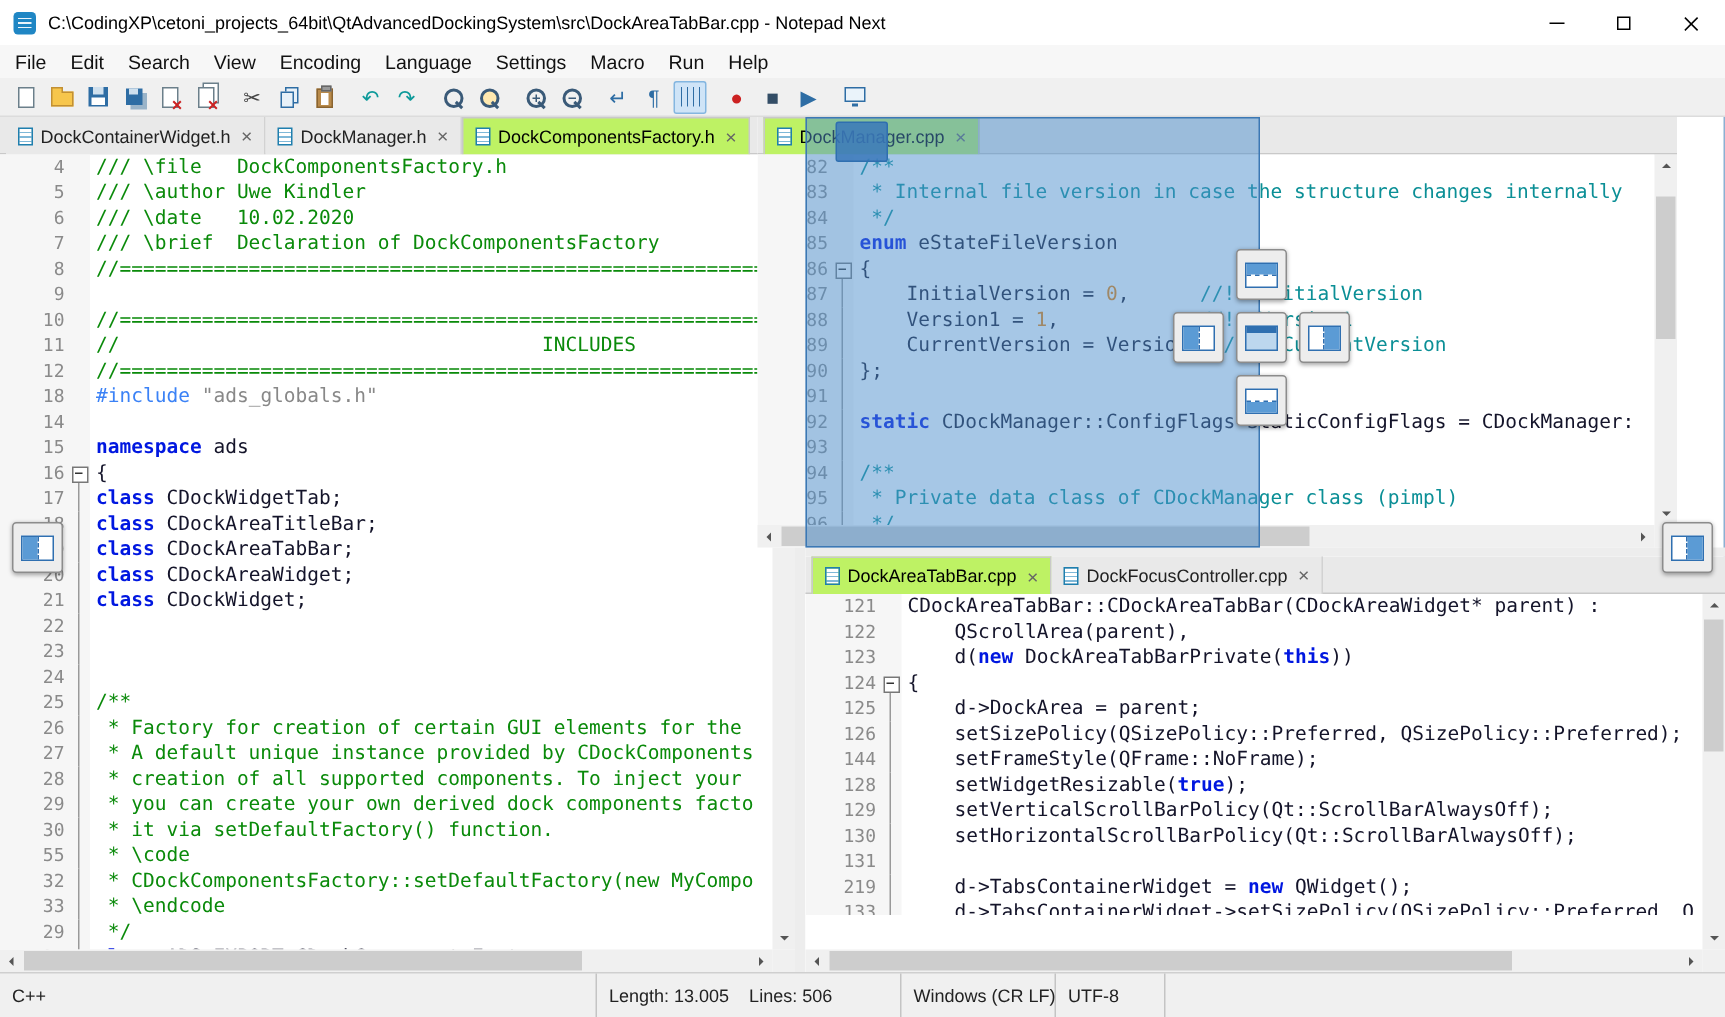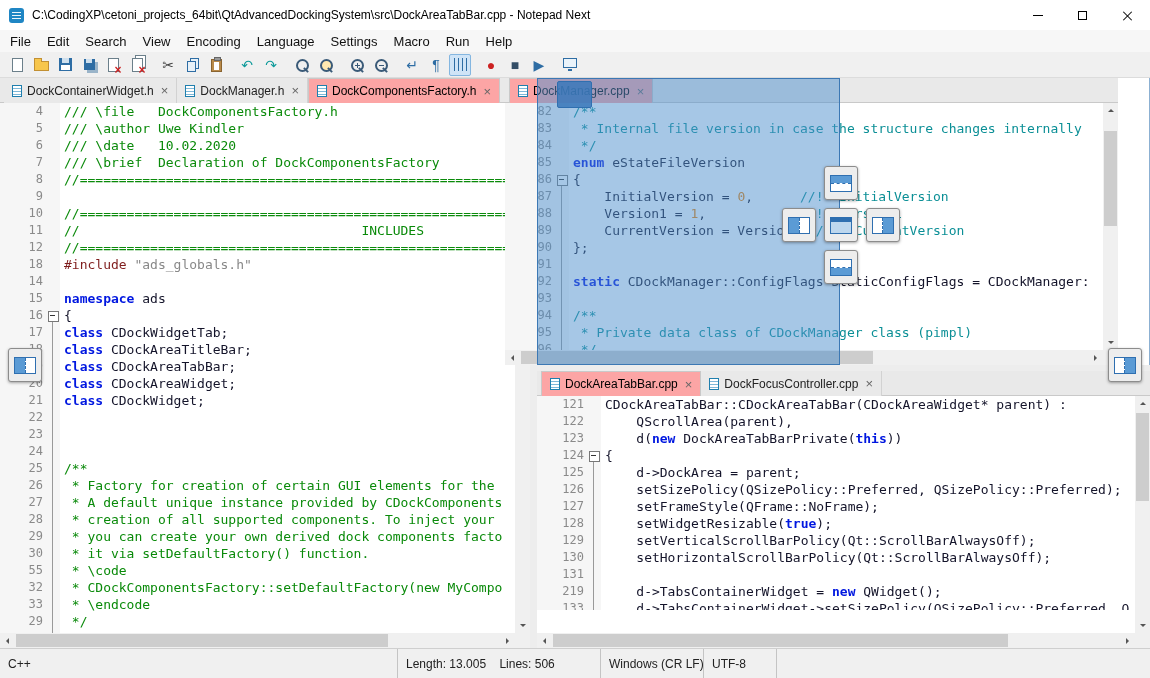--- a/index.html
+++ b/index.html
@@ -55,21 +55,21 @@
   .i-monitor::after{content:"";position:absolute;left:4px;bottom:-4px;width:4px;height:2px;background:#2e6da4}
   
   .dock{position:absolute;background:#fff}
   .dock-left{left:0;top:78px;width:530px;height:570px}
   .dock-tr{left:505px;top:78px;width:613px;height:287px}
   .dock-br{left:537px;top:371px;width:613px;height:277px}
   .vsplit{position:absolute;left:530px;top:78px;width:7px;height:570px;background:#ededed}
   .hsplit{position:absolute;left:537px;top:365px;width:613px;height:6px;background:#ededed}
   .tabbar{position:absolute;left:0;top:0;right:0;height:25px;background:#e9e9e9;border-bottom:1px solid #c9c9c9;display:flex;align-items:stretch;padding-left:4px}
   .tab{height:25px;display:flex;align-items:center;gap:5px;padding:0 8px;font-size:12px;color:#222;background:#e9e9e9;border-right:1px solid #d2d2d2;white-space:nowrap}
-  .tab.active{background:#fca5a5;border:1px solid #c9c9c9;border-bottom:none;color:#000}
+  .tab.active{background:#bef264;border:1px solid #c9c9c9;border-bottom:none;color:#000}
   .ficon{width:10px;height:12px;border:1px solid #1f7fae;flex:none;
     background:repeating-linear-gradient(to bottom,#fff 0 2px,#7fb8d8 2px 3px)}
   .tclose{color:#666;font-size:13px;line-height:1;margin-left:2px}
   
   .editor{position:absolute;background:#fff;overflow:hidden;display:flex;font:13px/17px "DejaVu Sans Mono",monospace}
   .gutter{flex:none;display:flex;flex-direction:column;background:#f6f6f6;color:#8a8a8a}
   .gr{display:flex;height:17px;flex:none}
   .ln{flex:1;text-align:right;padding-right:3px;font-size:12px;line-height:17px}
   .fold{width:14px;position:relative;height:17px;flex:none}
   .fbox::before{content:"";position:absolute;left:2px;top:4px;width:9px;height:9px;border:1px solid #777;background:#fff}
@@ -77,21 +77,21 @@
   .fbox{background:linear-gradient(#999,#999) 6px 13px/1px 4px no-repeat}
   .fline::before{content:"";position:absolute;left:6px;top:0;width:1px;height:17px;background:#999}
   .code{flex:1;padding-left:4px;white-space:pre;overflow:hidden}
   .cl{height:17px;white-space:pre}
   .tk-t{color:#14142a}
   .tk-k{color:#0017e0;font-weight:bold}
   .tk-c{color:#0a8a0a}
   .tk-d{color:#0b8f96}
   .tk-n{color:#f08000}
   .tk-s{color:#888}
-  .tk-p{color:#7f1d1d}
+  .tk-p{color:#3b82f6}
   
   .sb{position:absolute;background:#f0f0f0}
   .sb-btn{position:absolute;width:15px;height:15px;display:flex;align-items:center;justify-content:center}
   .sb-btn::before{content:"";border:3px solid transparent}
   .sb-up{top:0}.sb-up::before{border-bottom-color:#555;margin-top:-3px}
   .sb-down{bottom:0}.sb-down::before{border-top-color:#555;margin-bottom:-3px}
   .sb-left{left:0}.sb-left::before{border-right-color:#555;margin-left:-3px}
   .sb-right{right:0}.sb-right::before{border-left-color:#555;margin-right:-3px}
   .sb-thumb{position:absolute;background:#cdcdcd}
   .sb.v .sb-thumb{left:1px;right:1px}
@@ -515,21 +515,21 @@
           </div>
           <div class="gr">
             <span class="ln">125</span>
             <span class="fold fline"></span>
           </div>
           <div class="gr">
             <span class="ln">126</span>
             <span class="fold fline"></span>
           </div>
           <div class="gr">
-            <span class="ln">127</span>
+            <span class="ln">144</span>
             <span class="fold fline"></span>
           </div>
           <div class="gr">
             <span class="ln">128</span>
             <span class="fold fline"></span>
           </div>
           <div class="gr">
             <span class="ln">129</span>
             <span class="fold fline"></span>
           </div>

